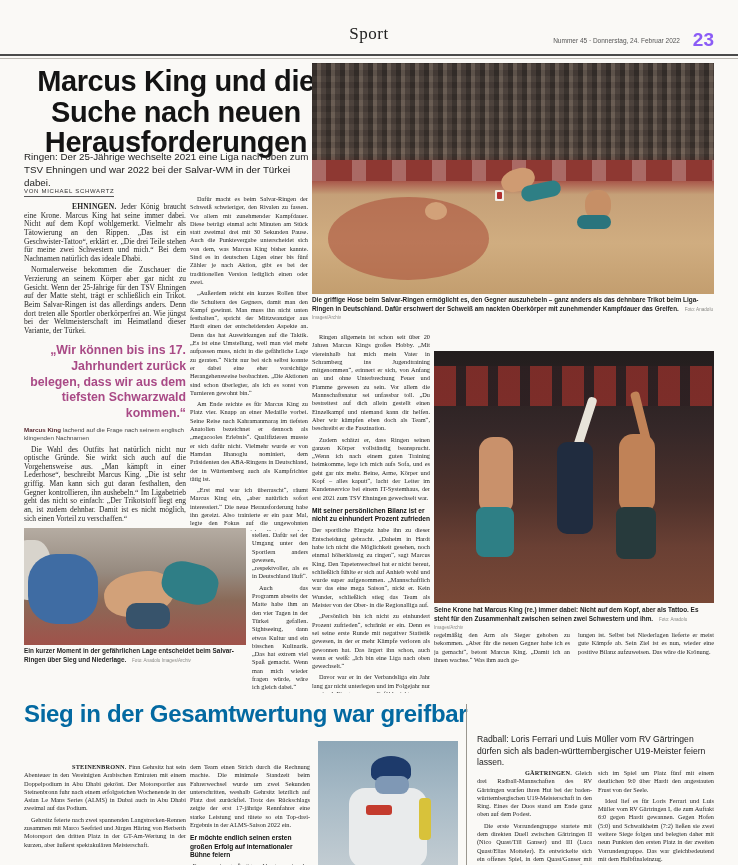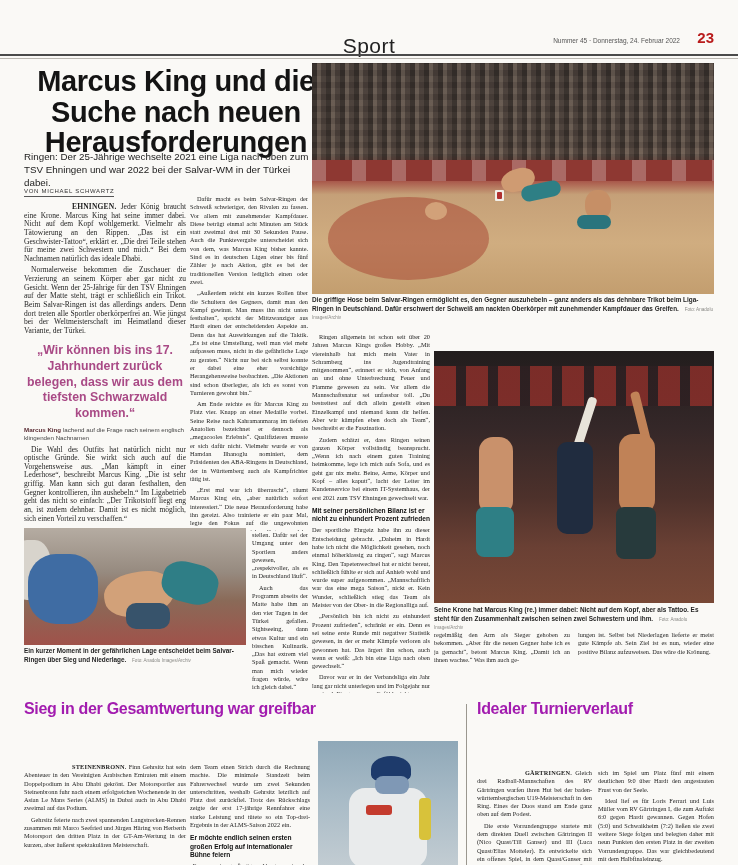--- a/index.html
+++ b/index.html
@@ -2,24 +2,24 @@
 <html lang="de"><head>
 <meta charset="utf-8">
 <style>
   html,body{margin:0;padding:0;}
   body{background:#e8e6e2;font-family:"Liberation Serif",serif;}
   .page{position:relative;width:738px;height:865px;background:#faf9f6;overflow:hidden;
         margin:0 auto;color:#1c1c1c;}
   .abs{position:absolute;}
 
   
-  .section-title{top:34px;left:0;width:100%;text-align:center;
-    font-family:Liberation Sans, sans-serif;font-size:21px;font-weight:500;color:#222;letter-spacing:.5px;}
+  .section-title{top:24px;left:0;width:100%;text-align:center;
+    font-family:Liberation Serif, serif;font-size:17px;font-weight:500;color:#222;letter-spacing:.5px;}
   .issue-info{top:37px;right:58px;font-family:"Liberation Sans",sans-serif;font-size:6.5px;color:#555;}
-  .page-num{top:29px;right:24px;font-family:"Liberation Sans",sans-serif;font-size:15px;font-weight:bold;color:#b91c1c;}
+  .page-num{top:29px;right:24px;font-family:"Liberation Sans",sans-serif;font-size:19px;font-weight:bold;color:#8b5cf6;}
   .rule-strong{top:54px;left:0;width:100%;height:2px;background:#4a4a4a;}
   .rule-thin{top:58px;left:0;width:100%;height:1px;background:#b9b6b0;}
 
   
   .main-headline{top:58px;left:24px;width:288px;font-family:"Liberation Sans",sans-serif;
     font-size:29px;line-height:1.06;font-weight:bold;color:#141414;letter-spacing:-.4px;}
   .main-standfirst{top:151px;left:24px;width:288px;font-family:"Liberation Sans",sans-serif;
     font-size:9.8px;line-height:1.32;color:#222;}
   .byline{top:188px;left:24px;font-family:"Liberation Sans",sans-serif;font-size:6px;
     letter-spacing:.7px;color:#333;text-transform:uppercase;border-bottom:1px solid #555;padding-bottom:2px;}
@@ -34,21 +34,21 @@
     line-height:1.25;margin:5px 0 3px 0 !important;text-align:left;color:#111;}
 
   #col1{top:203px;left:24px;width:162px;height:322px;overflow:hidden;}
   #col2a{top:195px;left:190px;width:118px;height:336px;overflow:hidden;}
   #col2b{top:531px;left:252px;width:56px;height:160px;overflow:hidden;}
   #col3{top:333px;left:312px;width:118px;height:360px;overflow:hidden;}
   #colend-a{top:631px;left:434px;width:136px;height:64px;overflow:hidden;}
   #colend-b{top:631px;left:578px;width:136px;height:64px;overflow:hidden;}
 
   .pullquote{font-family:"Liberation Sans",sans-serif;font-weight:bold;font-size:12.3px;
-    line-height:1.27;color:#a94a86;text-align:center;margin:8px 0 5px 0;}
+    line-height:1.27;color:#a94a86;text-align:right;margin:8px 0 5px 0;}
   .quote-attr{font-family:"Liberation Sans",sans-serif;font-size:6.2px;line-height:1.3;
     color:#444;text-align:left;margin-bottom:6px;}
   .attr-name{font-weight:bold;color:#5a2b33;}
 
   .caption{font-family:"Liberation Sans",sans-serif;font-weight:bold;font-size:6.4px;
     line-height:1.35;color:#1f1f1f;text-align:left;}
   .credit{font-weight:normal;font-size:4.6px;color:#8a8a86;margin-left:4px;}
 
   
   .photo{overflow:hidden;background:#777;}
@@ -95,22 +95,22 @@
 
   #photo4{top:741px;left:318px;width:140px;height:124px;
     background:linear-gradient(180deg,#8fa8b8 0%,#a7bac6 45%,#c2ccd2 100%);}
   #photo4 .suit{top:38%;left:22%;width:78px;height:80px;border-radius:16px;background:#e9ebec;}
   #photo4 .cap{top:12%;left:38%;width:40px;height:26px;border-radius:50% 50% 30% 30%;background:#1d3a6b;}
   #photo4 .mask{top:28%;left:41%;width:34px;height:18px;border-radius:8px;background:#7f98b5;}
   #photo4 .bottle{top:46%;left:72%;width:12px;height:42px;border-radius:4px;background:#d8c23a;}
   #photo4 .logo{top:52%;left:34%;width:26px;height:10px;border-radius:3px;background:#c43b2e;}
 
   
-  .bottom-headline{font-family:"Liberation Sans",sans-serif;font-weight:bold;color:#a21caf;
-    font-size:16px;letter-spacing:-.3px;}
+  .bottom-headline{font-family:"Liberation Sans",sans-serif;font-weight:bold;color:#0369a1;
+    font-size:24px;letter-spacing:-.3px;}
   #ms-head{top:700px;left:24px;width:445px;}
   #ms-stand{top:734px;left:24px;width:292px;font-family:"Liberation Sans",sans-serif;font-size:9px;line-height:1.35;color:#222;}
   #ms-col1{top:763px;left:24px;width:162px;}
   #ms-col2{top:763px;left:190px;width:120px;}
 
   .vdiv{top:704px;left:466px;width:1px;height:161px;background:#9a978f;}
 
   #rb-head{top:700px;left:477px;width:240px;}
   #rb-stand{top:734px;left:477px;width:238px;font-family:"Liberation Sans",sans-serif;font-size:8.6px;line-height:1.35;color:#222;}
   #rb-col1{top:769px;left:477px;width:115px;}
@@ -224,21 +224,21 @@
   <div class="abs photo" id="photo4">
     <div class="ph-shape suit"></div>
     <div class="ph-shape cap"></div>
     <div class="ph-shape mask"></div>
     <div class="ph-shape bottle"></div>
     <div class="ph-shape logo"></div>
   </div>
 
   <div class="abs vdiv"></div>
 
-  <h2 class="abs bottom-headline" id="rb-head" style="margin:0;">Idealer Turnierverlauf</h2>
+  <div class="abs" id="rb-stand">Radball: Loris Ferrari und Luis Müller vom RV Gärtringen dürfen sich als baden-württembergischer U19-Meister feiern lassen.</div>
   <div class="abs body-col small-col" id="rb-col1">
     <p><span class="dateline">GÄRTRINGEN.</span> <span>Gleich drei Radball-Mannschaften des RV Gärtringen warfen ihren Hut bei der baden-württembergischen U19-Meisterschaft in den Ring. Eines der Duos stand am Ende ganz oben auf dem Podest.</span></p>
     <p class="ind">Die erste Vorrundengruppe startete mit dem direkten Duell zwischen Gärtringen II (Nico Quast/Till Ganser) und III (Luca Quast/Elias Motteler). Es entwickelte sich ein offenes Spiel, in dem Quast/Ganser mit 5:4 die Oberhand behielten. Anschließend kassierten sie allerdings ein 3:4 gegen Gastgeber Wallbach, ehe sie auch im letzten Spiel nicht über ein 1:1 gegen Waldrems hinauskamen.</p>
   </div>
   <div class="abs body-col small-col" id="rb-col2">
     <p>sich im Spiel um Platz fünf mit einem deutlichen 9:0 über Hardt den angestauten Frust von der Seele.</p>
     <p class="ind">Ideal lief es für Loris Ferrari und Luis Müller vom RV Gärtringen I, die zum Auftakt 6:0 gegen Hardt gewannen. Gegen Hofen (5:0) und Schwaikheim (7:2) ließen sie zwei weitere Siege folgen und belegten daher mit neun Punkten den ersten Platz in der zweiten Vorrundengruppe. Das war gleichbedeutend mit dem Halbfinaleinzug.</p>
 
   </div>
 

